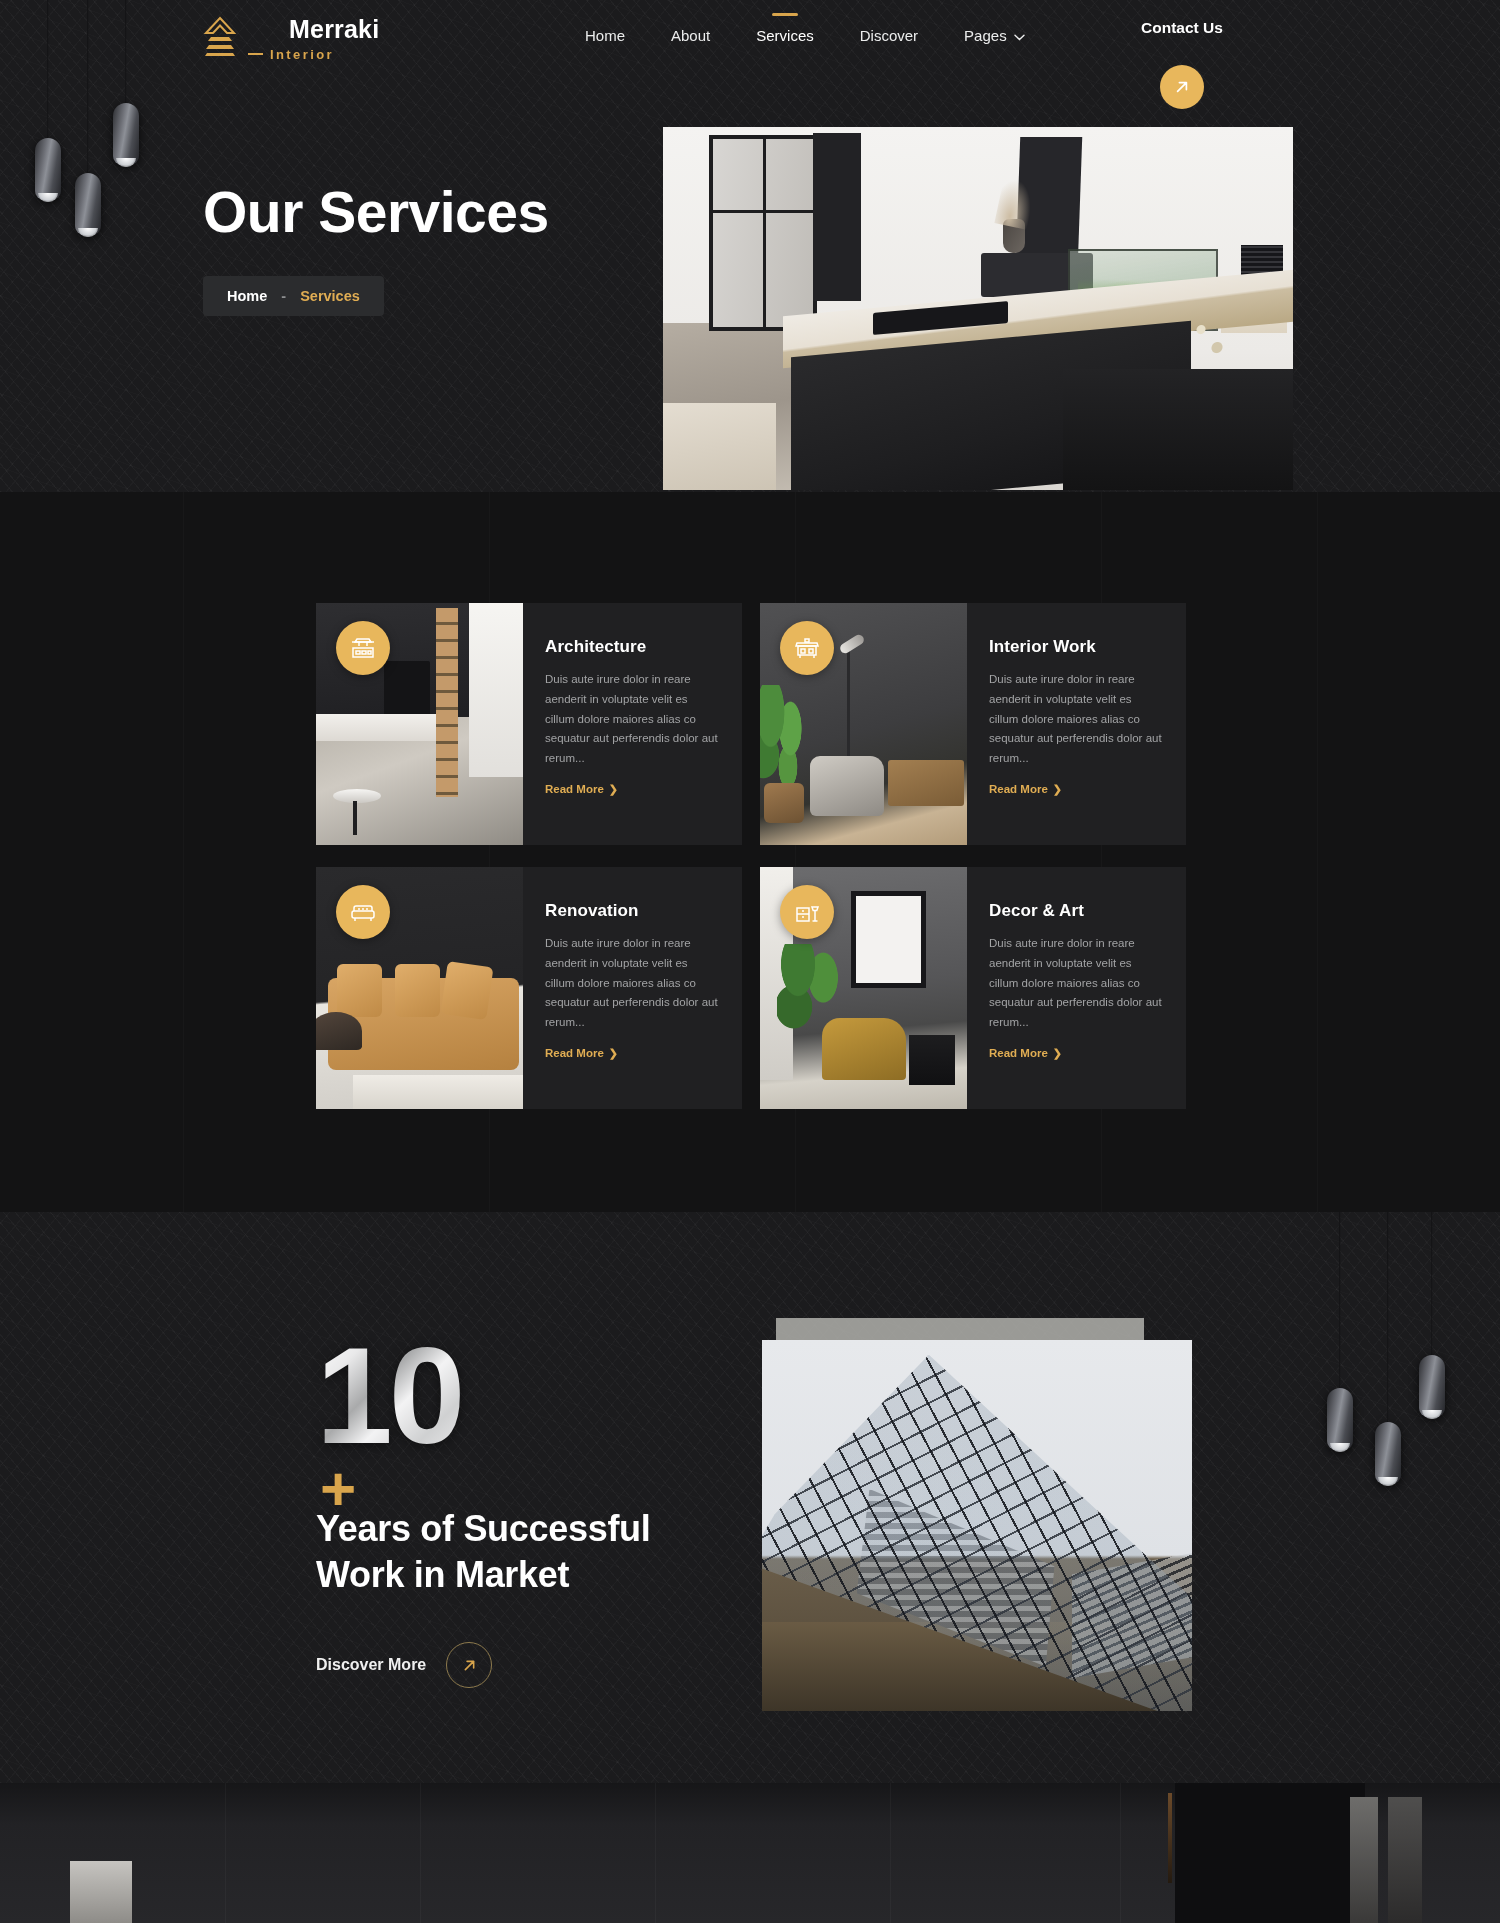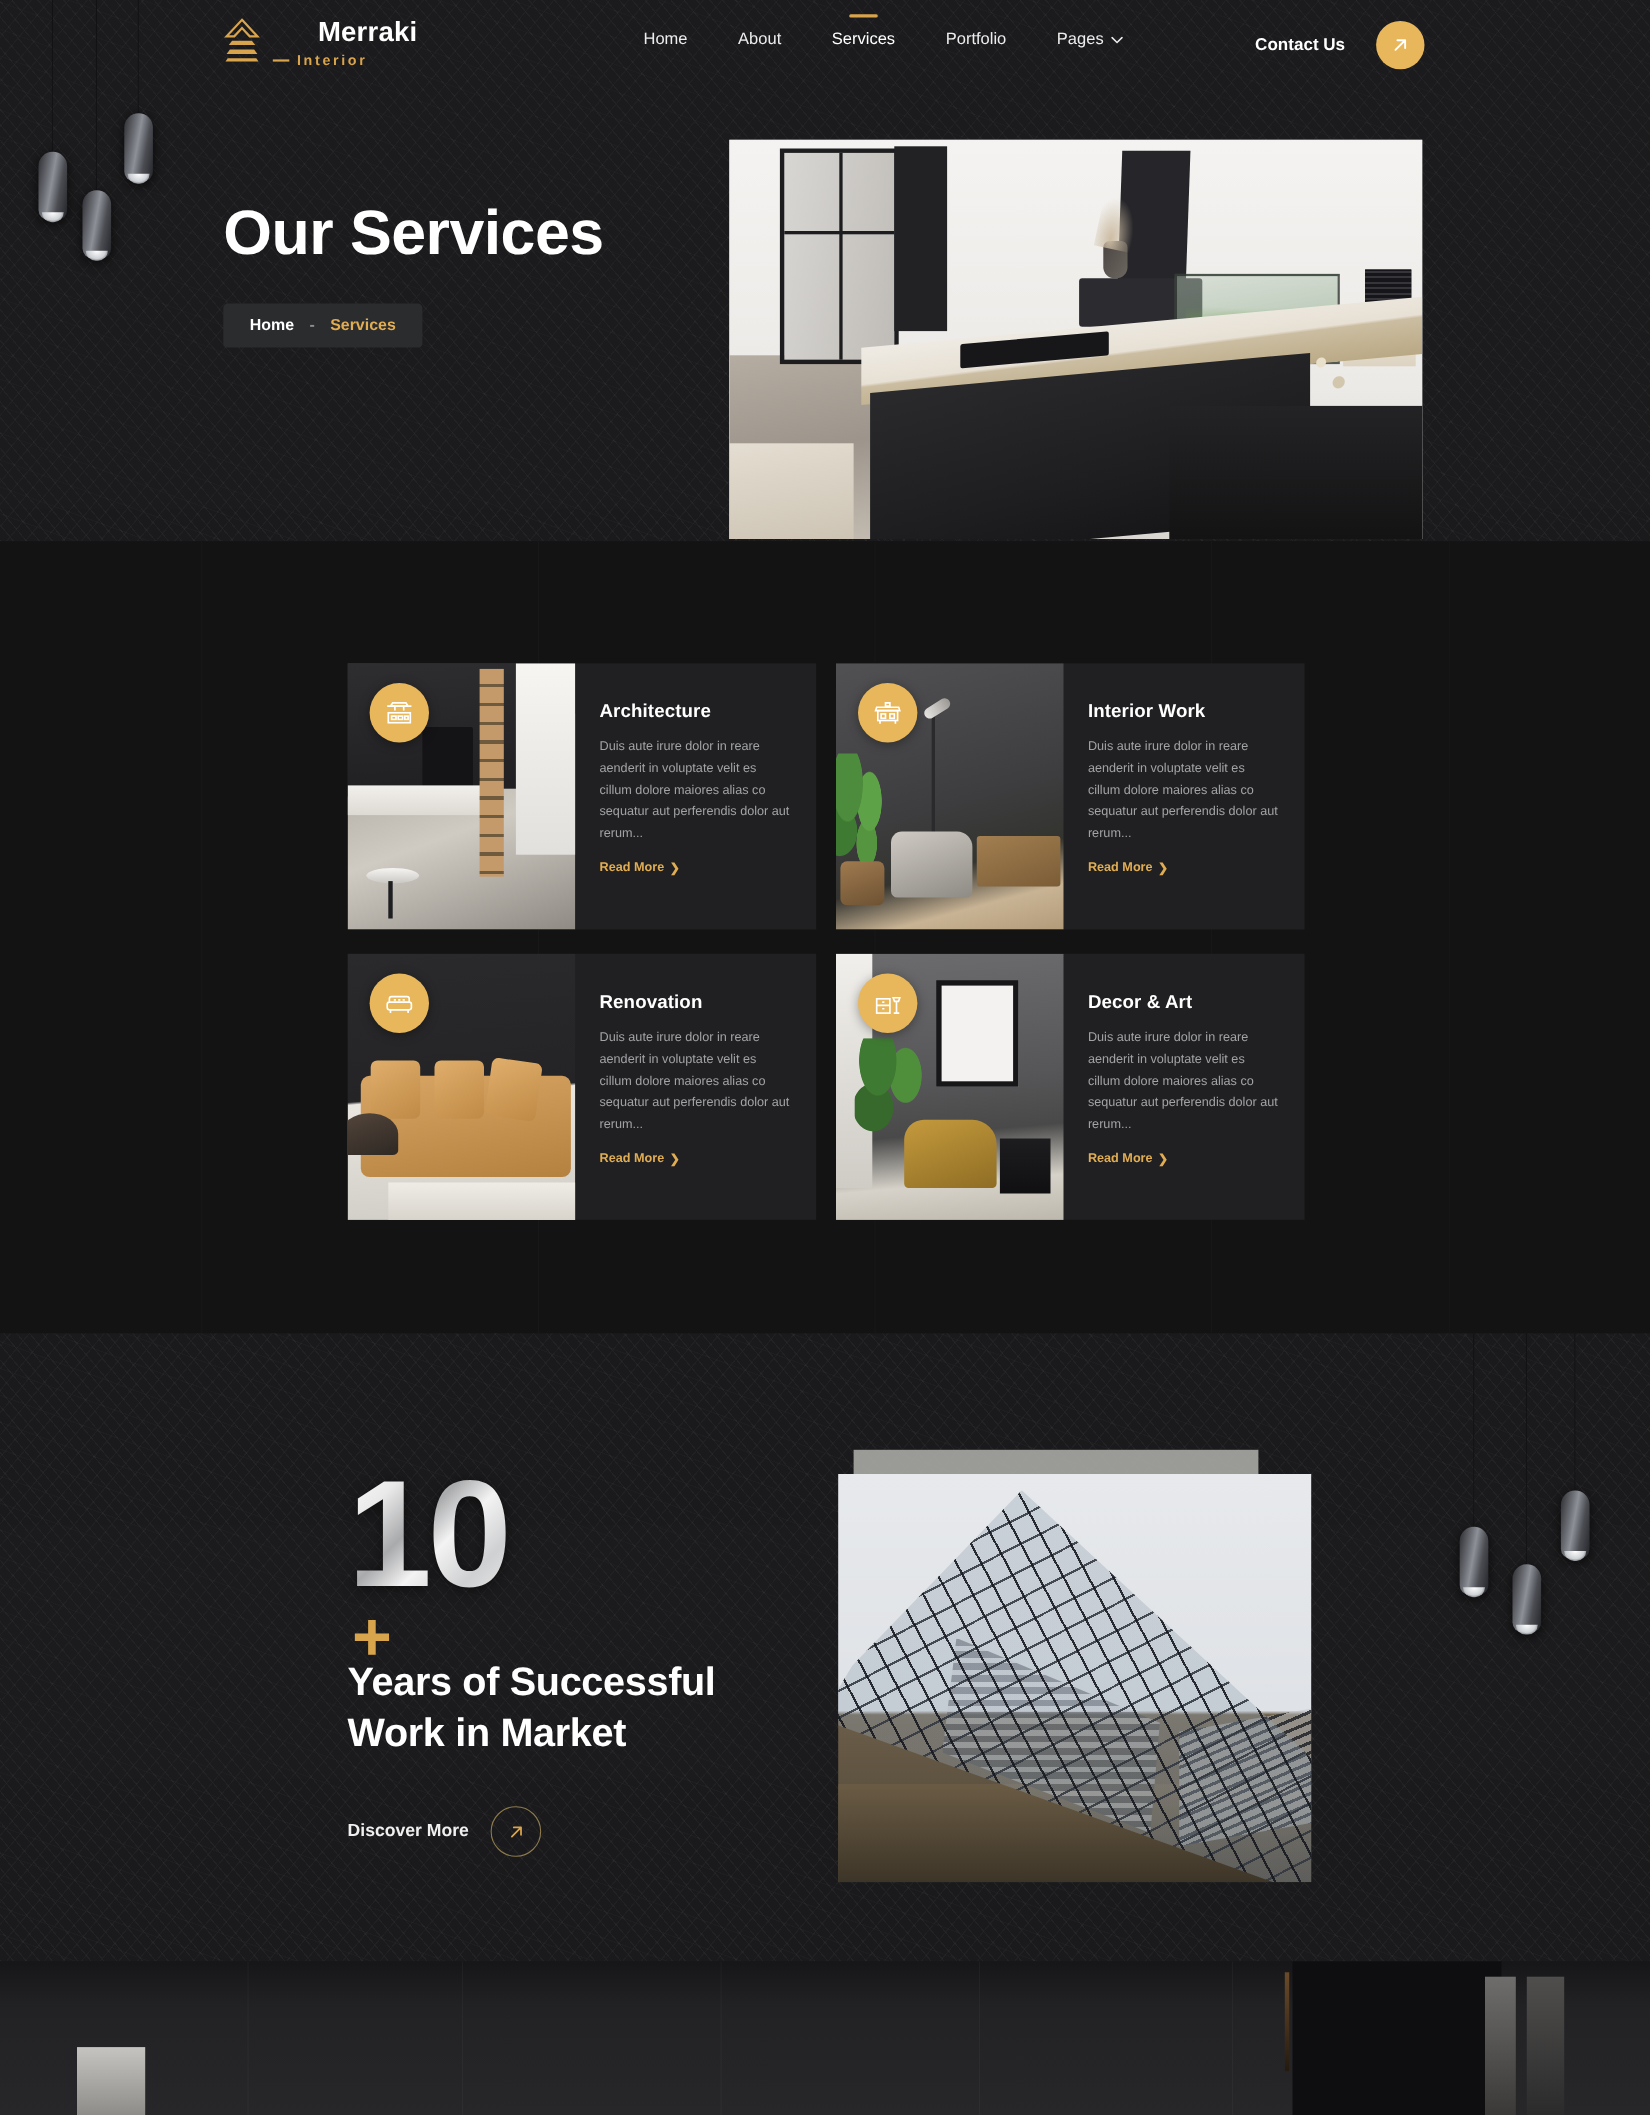--- a/index.html
+++ b/index.html
@@ -318,33 +318,33 @@
           <span>Home</span>
         </a>
         <a style="position:relative;font-size:15px;color:#eceded;text-decoration:none;">
           <span>About</span>
         </a>
         <a style="position:relative;font-size:15px;color:#ffffff;text-decoration:none;">
           <span style="position:absolute;left:50%;transform:translateX(-50%);top:-14px;width:26px;height:3px;background:#d9a54c;border-radius:2px;"></span>
           <span>Services</span>
         </a>
         <a style="position:relative;font-size:15px;color:#eceded;text-decoration:none;">
-          <span>Portfolio</span>
+          <span>Discover</span>
         </a>
         <a style="position:relative;font-size:15px;color:#eceded;text-decoration:none;display:inline-flex;align-items:flex-start;gap:7px;">
           <span>Pages</span>
           <span style="display:block;">
             <svg width="11" height="7" viewBox="0 0 11 7">
                 <path d="M1 1.2 L5.5 5.6 L10 1.2" stroke="#eceded" stroke-width="1.4" fill="none" stroke-linecap="round"></path>
               </svg>
           </span>
         </a>
       </nav>
 
-      <a style="position:absolute;left:1141px;top:19px;display:flex;align-items:center;gap:28px;text-decoration:none;">
+      <a style="position:absolute;left:1141px;top:19px;display:flex;align-items:center;gap:28px;text-decoration:none;flex-direction:column;">
         <span style="font-size:15.5px;font-weight:600;color:#ffffff;">Contact Us</span>
         <span style="width:44px;height:44px;border-radius:50%;background:#e8b75c;display:flex;align-items:center;justify-content:center;">
           <svg width="18" height="18" viewBox="0 0 18 18">
               <path d="M4.6 13.4 L13.4 4.6 M6.4 4.6 H13.4 V11.6" stroke="#ffffff" stroke-width="1.7" fill="none" stroke-linecap="round" stroke-linejoin="round"></path>
             </svg>
         </span>
       </a>
     </header>
 
     <div class="hero-left">

